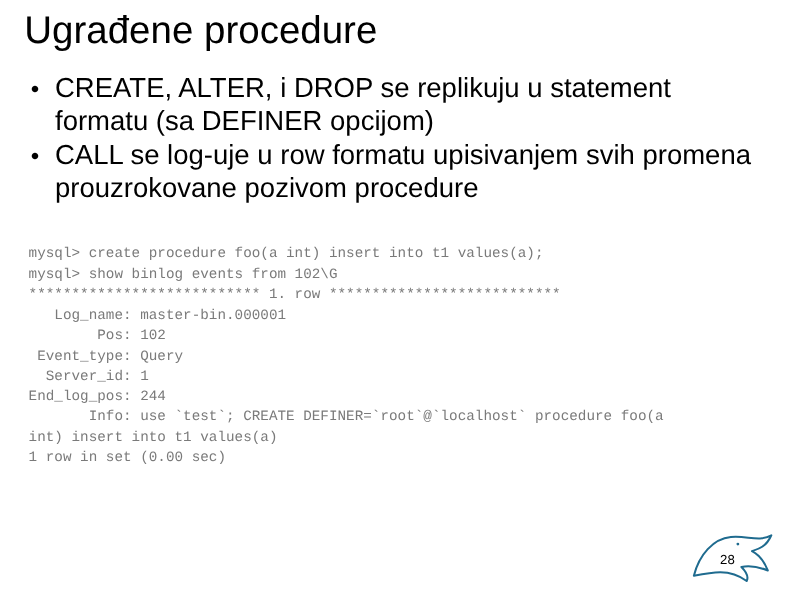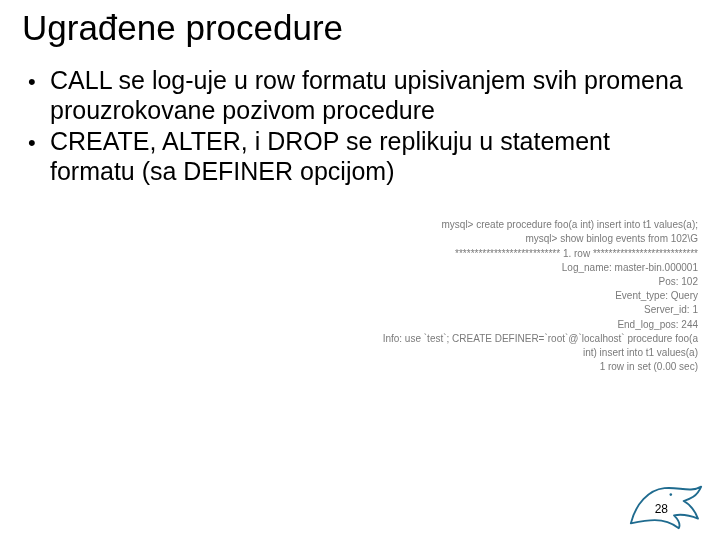--- a/index.html
+++ b/index.html
@@ -4,41 +4,41 @@
 <style>
   * { margin: 0; padding: 0; box-sizing: border-box; }
   html, body { width: 720px; height: 540px; background: #fff; font-family: Arial, Helvetica, sans-serif; color: #000; overflow: hidden; }
   .slide { position: relative; width: 720px; height: 540px; padding: 8px 22px 0 22px; }
   .title { font-size: 35px; font-weight: 400; letter-spacing: 0px; margin-bottom: 18px; }
   .bullets { list-style: none; padding-left: 6px; margin-bottom: 18px; }
   .bullets li { font-size: 25px; line-height: 1.18; margin-bottom: 2px; display: flex; }
   .bullets li .dot { width: 22px; flex: 0 0 22px; }
   .bullets li .dot::before { content: "•"; font-size: 22px; }
   .bullets li .txt { flex: 1; }
-  .code { font-family: Liberation Sans, sans-serif; font-size: 10px; line-height: 1.42; color: #7a7a7a; white-space: pre; padding-left: 4px; text-align: right; }
+  .code { font-family: Liberation Mono, monospace; font-size: 13px; line-height: 1.42; color: #7a7a7a; white-space: pre; padding-left: 4px; }
   .logo { position: absolute; right: 14px; bottom: 10px; width: 80px; height: 50px; }
   .pagenum { position: absolute; right: 52px; bottom: 24px; font-size: 12px; color: #000; z-index: 2; }
   
   .logo svg { width: 100%; height: 100%; }
 </style>
 </head>
 <body>
 
 <div class="slide">
 
   <h1 class="title">Ugrađene procedure</h1>
 
   <ul class="bullets">
     <li>
       <span class="dot"></span>
-      <span class="txt"> CALL se log-uje u row formatu upisivanjem svih promena prouzrokovane pozivom procedure</span>
+      <span class="txt">CREATE, ALTER, i DROP se replikuju u statement formatu (sa DEFINER opcijom)</span>
     </li>
     <li>
       <span class="dot"></span>
-      <span class="txt">CREATE, ALTER, i DROP se replikuju u statement formatu (sa DEFINER opcijom)</span>
+      <span class="txt"> CALL se log-uje u row formatu upisivanjem svih promena prouzrokovane pozivom procedure</span>
     </li>
   </ul>
 
   <div class="code">
 <span>mysql&gt; create procedure foo(a int) insert into t1 values(a);</span>
 <span>mysql&gt; show binlog events from 102\G</span>
 <span>*************************** 1. row ***************************</span>
 <span>   Log_name: master-bin.000001</span>
 <span>        Pos: 102</span>
 <span> Event_type: Query</span>

